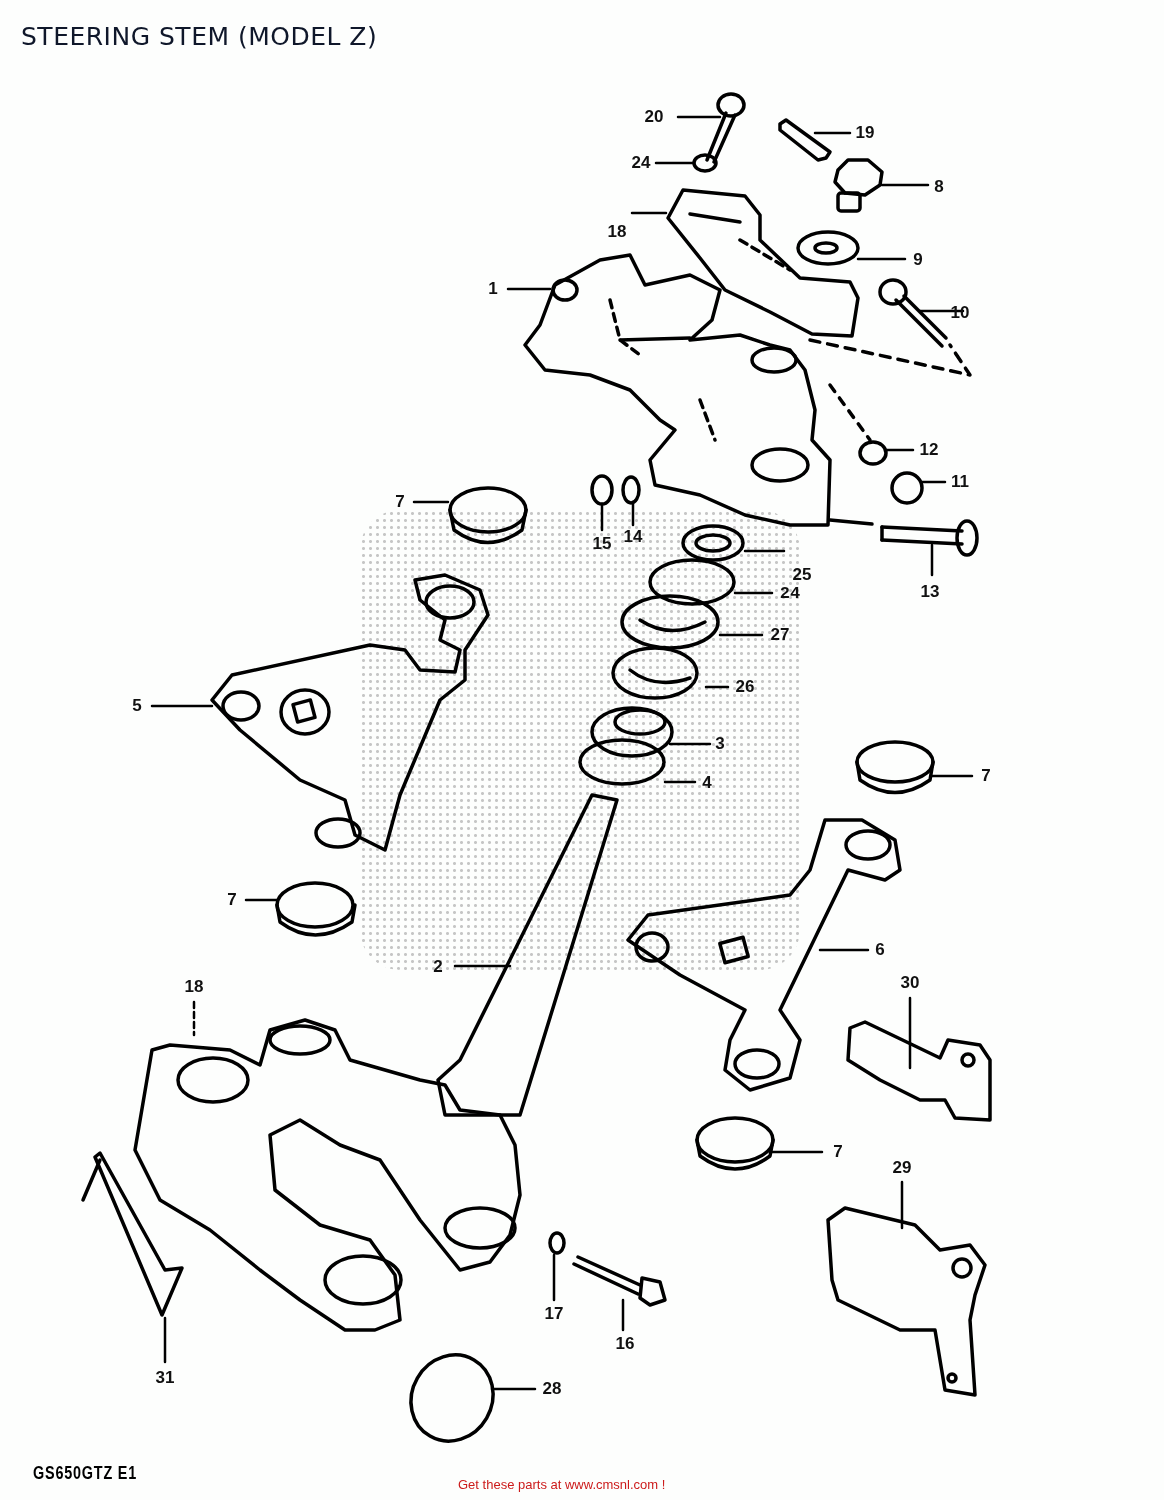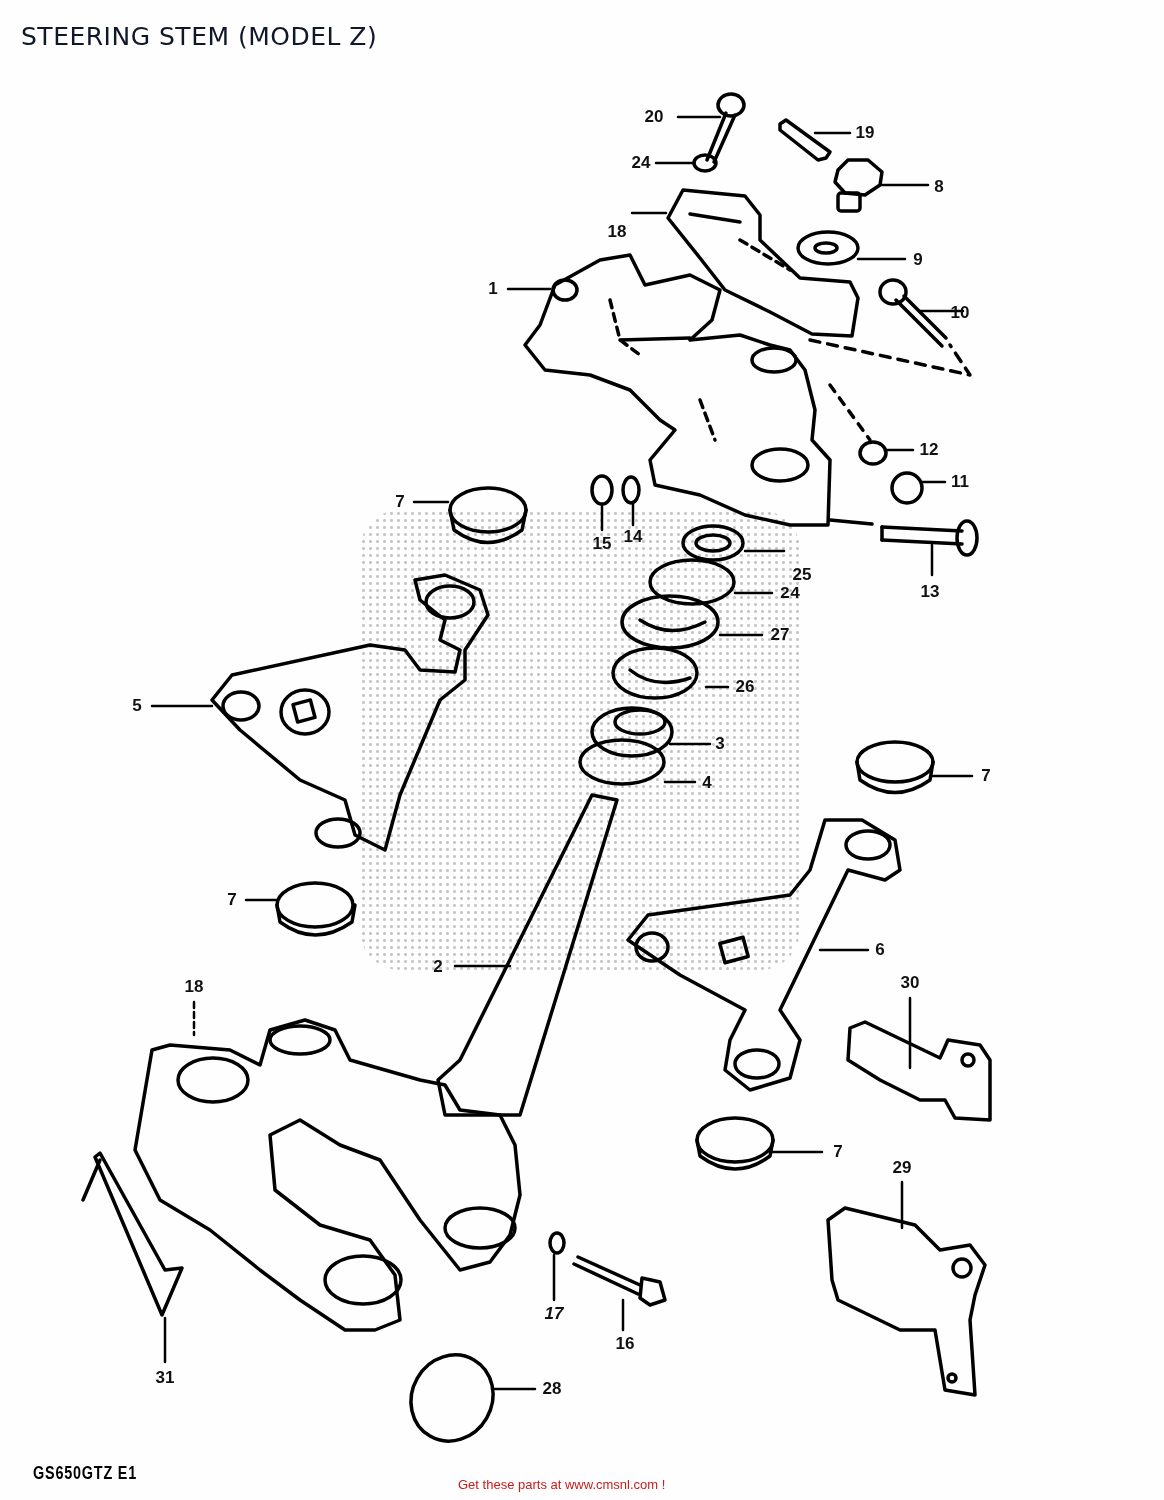--- a/index.html
+++ b/index.html
@@ -227,21 +227,21 @@
     <div class="callout" style="left: 838px; top: 1152px;">7</div>
     <div class="callout" style="left: 939px; top: 187px;">8</div>
     <div class="callout" style="left: 918px; top: 260px;">9</div>
     <div class="callout" style="left: 960px; top: 313px; text-align: right;">10</div>
     <div class="callout" style="left: 960px; top: 482px;">11</div>
     <div class="callout" style="left: 929px; top: 450px;">12</div>
     <div class="callout" style="left: 930px; top: 592px;">13</div>
     <div class="callout" style="left: 633px; top: 537px;">14</div>
     <div class="callout" style="left: 602px; top: 544px;">15</div>
     <div class="callout" style="left: 625px; top: 1344px;">16</div>
-    <div class="callout" style="left: 554px; top: 1314px; font-style: italic;">17</div>
+    <div class="callout" style="left: 554px; top: 1314px;">17</div>
     <div class="callout" style="left: 617px; top: 232px;">18</div>
     <div class="callout" style="left: 865px; top: 133px;">19</div>
     <div class="callout" style="left: 654px; top: 117px;">20</div>
     <div class="callout" style="left: 641px; top: 163px;">24</div>
     <div class="callout" style="left: 194px; top: 987px;">18</div>
     <div class="callout" style="left: 165px; top: 1378px;">31</div>
     <div class="callout" style="left: 790px; top: 593px; font-family: Liberation Mono, monospace;">24</div>
     <div class="callout" style="left: 802px; top: 551px; margin-top: 24px;">25</div>
     <div class="callout" style="left: 745px; top: 687px;">26</div>
     <div class="callout" style="left: 780px; top: 635px;">27</div>

